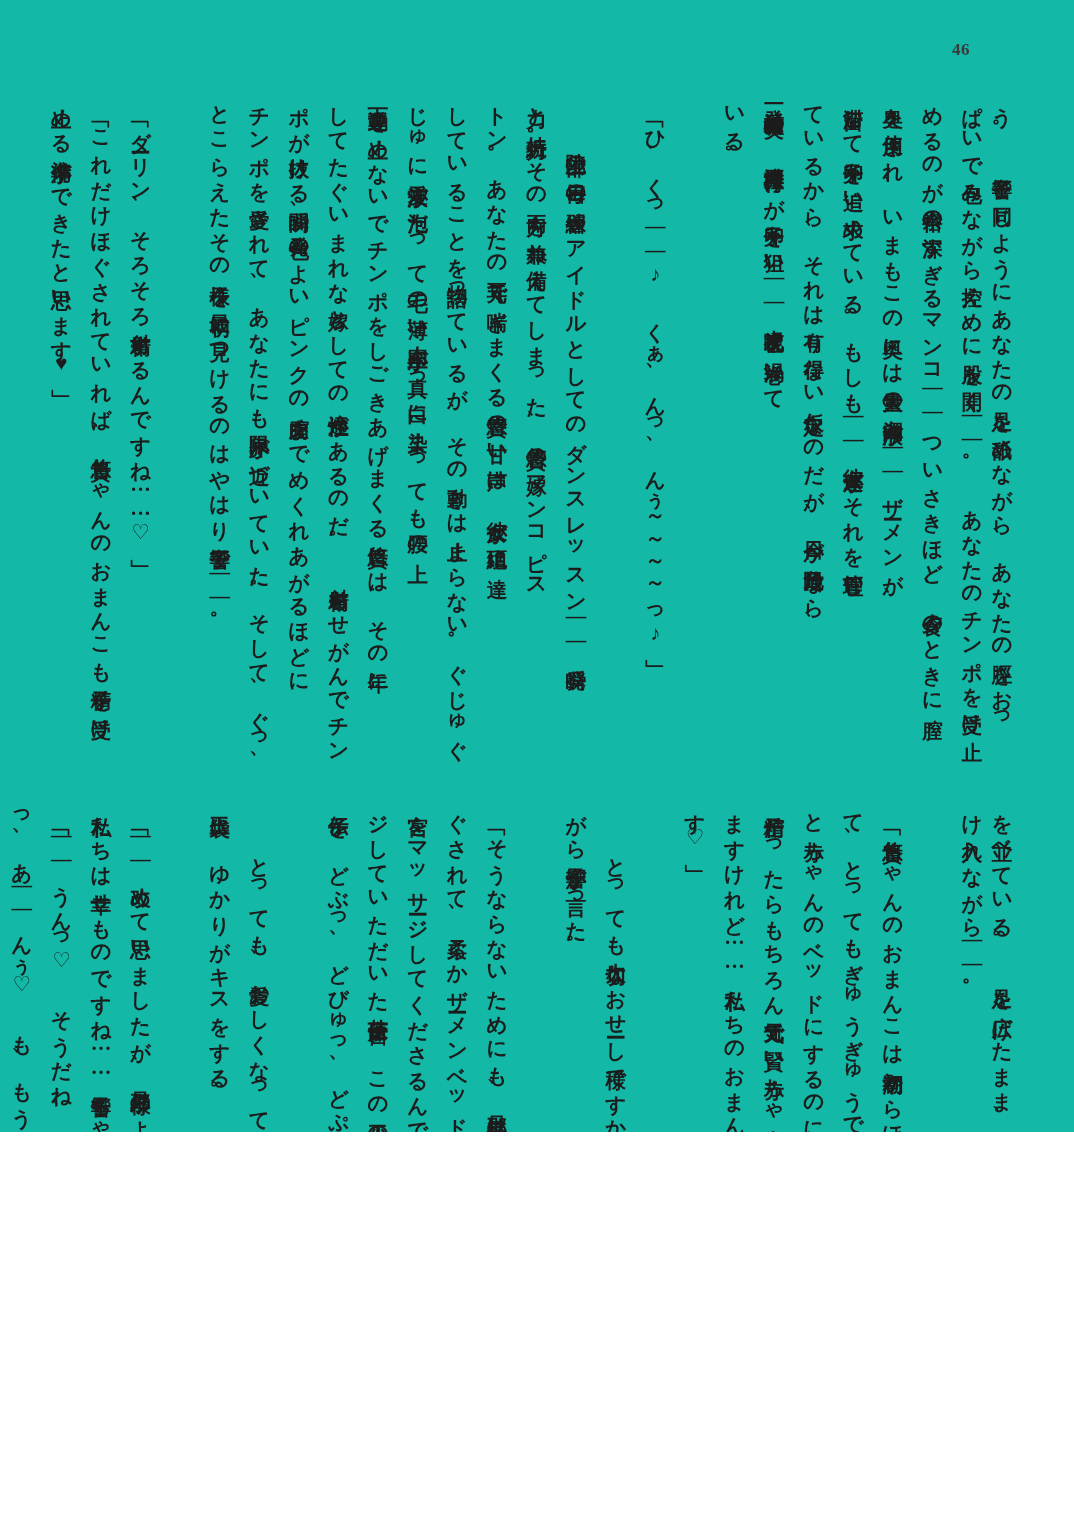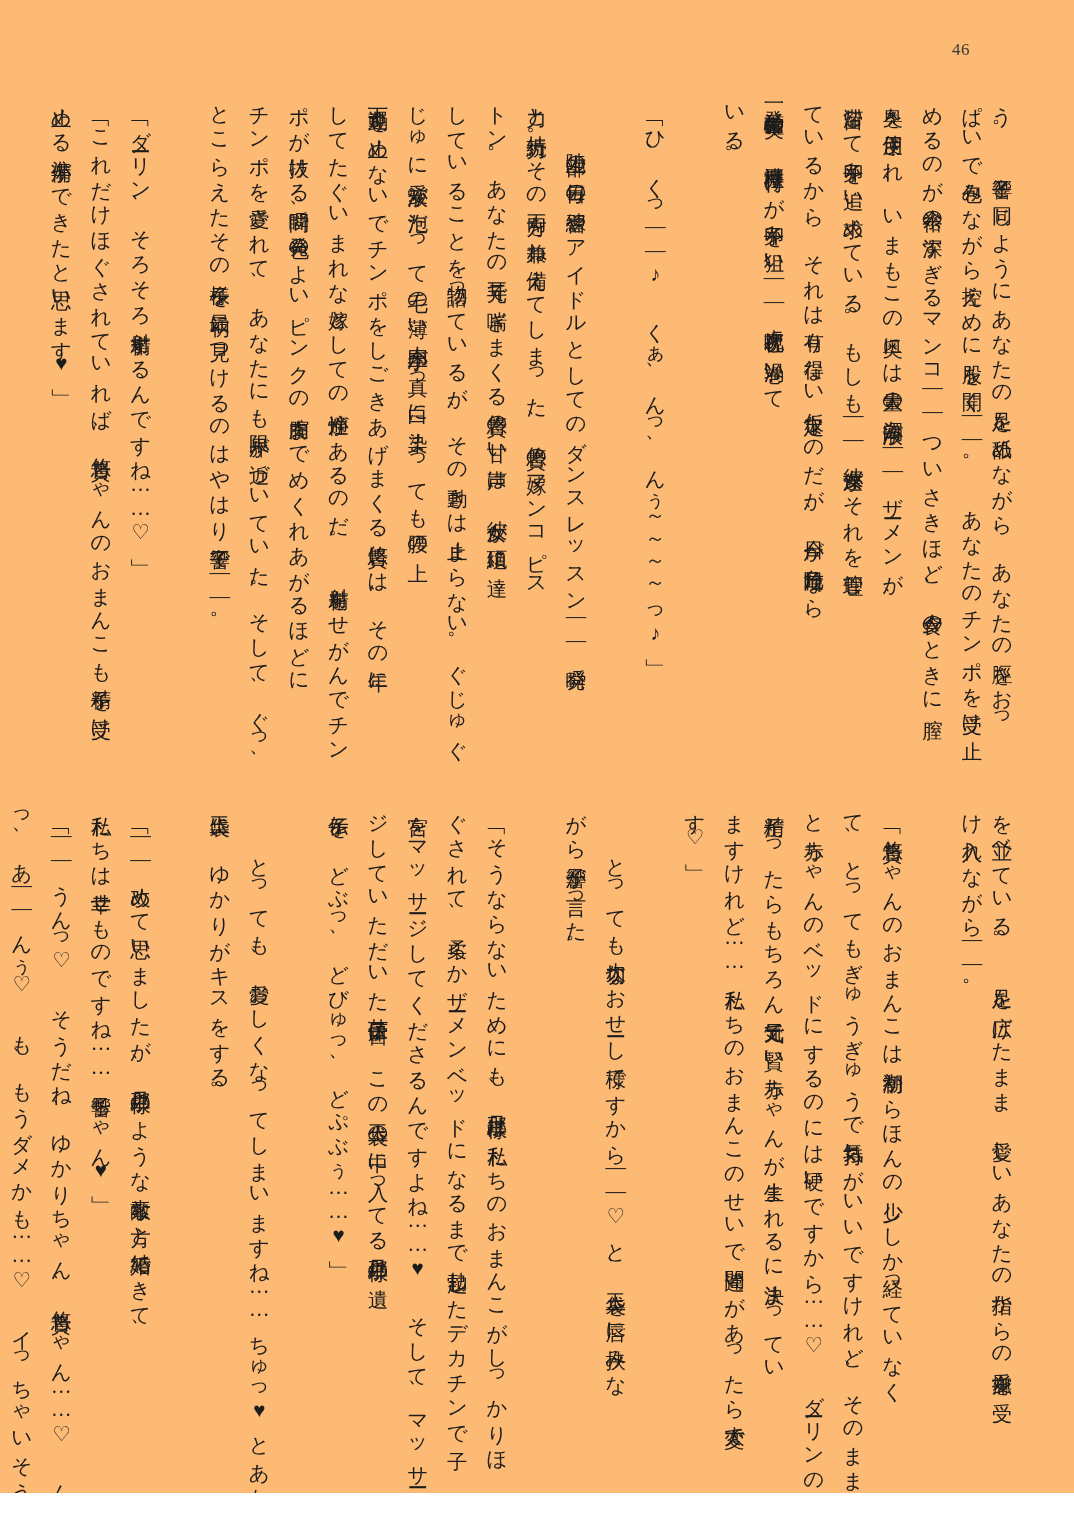--- a/index.html
+++ b/index.html
@@ -3,25 +3,26 @@
 <meta charset="utf-8">
 <style>
   html, body {
     margin: 0;
     padding: 0;
     background: #ffffff;
   }
   .page {
     position: relative;
     width: 1074px;
-    height: 1493px;
-    background: #fdba74;
+    height: 1132px;
+    background: #14b8a6;
     overflow: hidden;
     font-family: "Liberation Serif", "DejaVu Serif", serif;
     color: #1a1a1a;
+    font-weight: bold;
   }
 
   
   .page-number {
     position: absolute;
     top: 40px;
     left: 0;
     width: 1074px;
     text-align: center;
     padding-right: 0;

